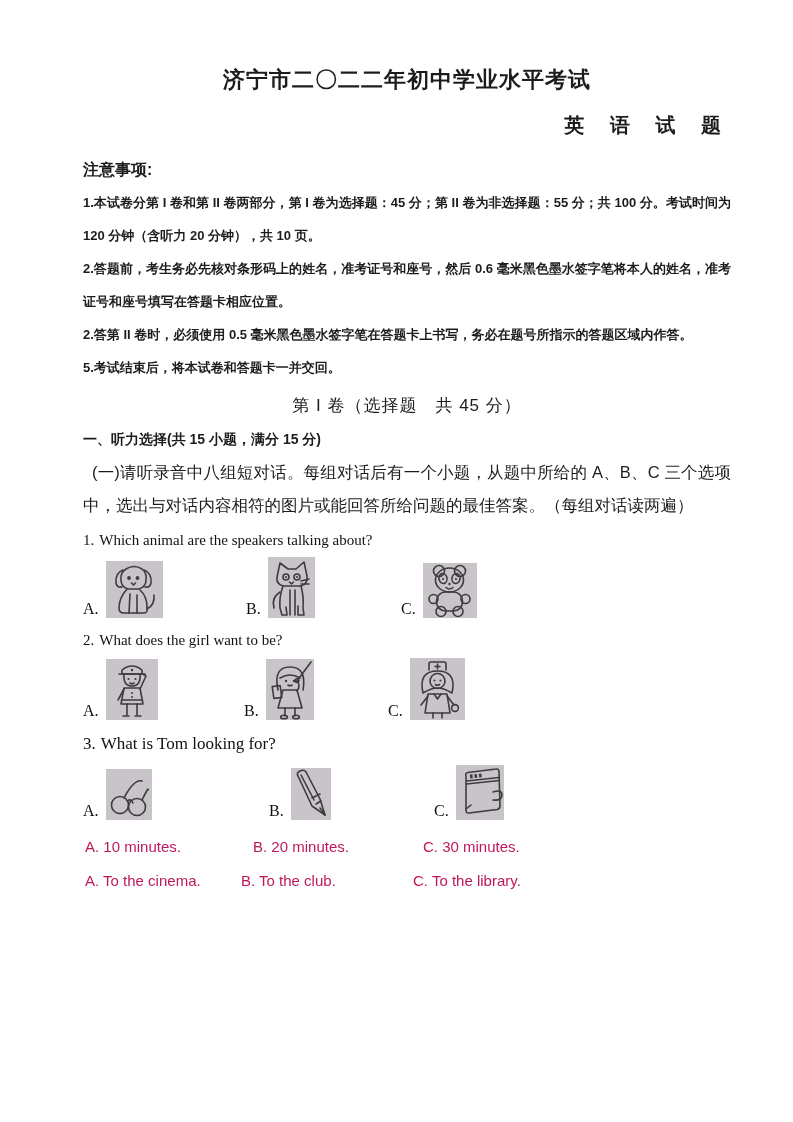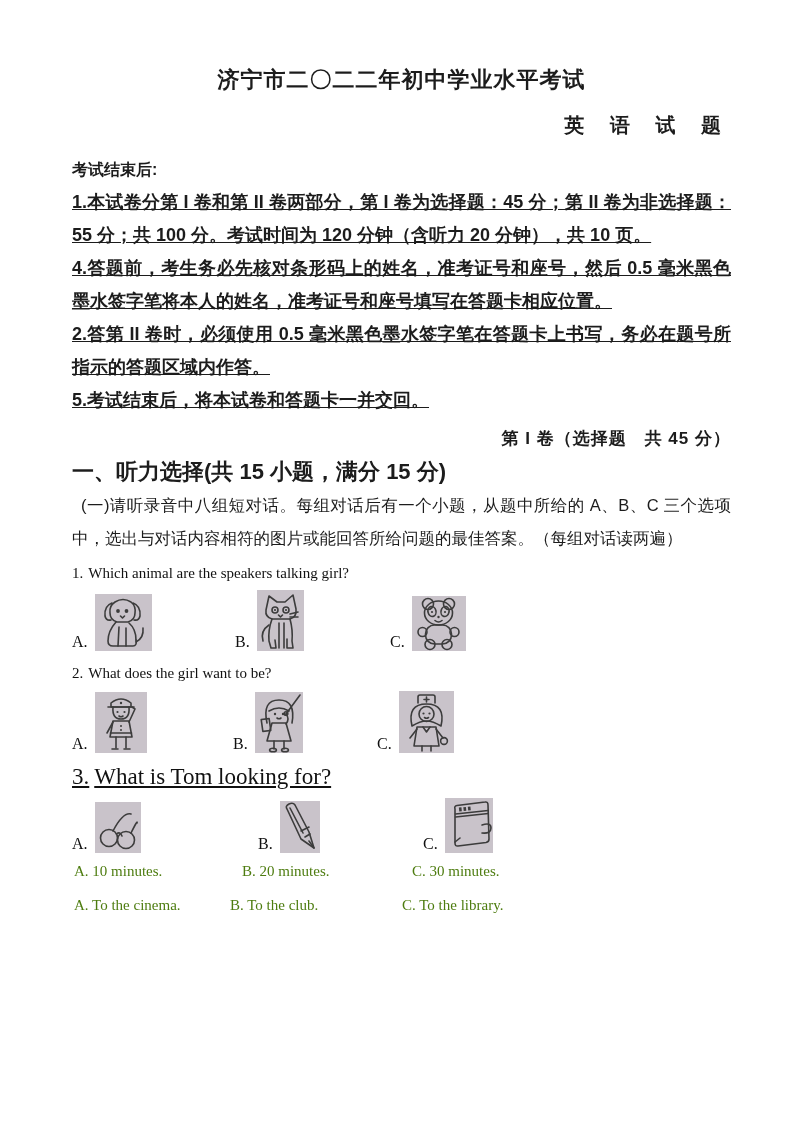--- a/index.html
+++ b/index.html
@@ -4,100 +4,100 @@
 <style>
   html,body{margin:0;padding:0;background:#ffffff;}
   .page{
     position:relative;
     width:793px;height:1122px;
     background:#ffffff;
     overflow:hidden;
     color:#1c1c1c;
     font-family:"Liberation Sans",sans-serif;
   }
-  .inner{padding:66px 62px 0 72px;}
+  .inner{padding:66px 62px 0 72px;margin-left:11px;}
   h1.title{
     margin:0;text-align:center;
     font-size:22px;line-height:28px;font-weight:bold;letter-spacing:1px;
   }
   h2.subtitle{
     margin:18px 0 0 0;text-align:right;
     font-size:20px;line-height:26px;font-weight:bold;letter-spacing:10px;
   }
   .notices{margin-top:16px;}
   .notice-head{
     margin:0;font-size:16px;font-weight:bold;line-height:32px;
   }
   .notice{
-    margin:0;font-size:18px;font-weight:bold;line-height:33px;
-    text-align:justify;text-justify:inter-character;text-decoration:underline;
+    margin:0;font-size:13px;font-weight:bold;line-height:33px;
+    text-align:justify;text-justify:inter-character;
   }
   .sec-head{
-    margin:6px 0 0 0;text-align:right;
-    font-size:17px;font-weight:bold;line-height:32px;letter-spacing:1px;
+    margin:6px 0 0 0;text-align:center;
+    font-size:17px;font-weight:normal;line-height:32px;letter-spacing:1px;
   }
   .part-head{
-    margin:0;font-size:22px;font-weight:bold;line-height:34px;
+    margin:0;font-size:14px;font-weight:bold;line-height:34px;
   }
   .instr{
     margin:0;font-size:16.5px;font-weight:normal;line-height:33px;
     text-align:justify;text-indent:9px;
   }
   .q{
     margin:6px 0 0 0;
     font-family:"Liberation Serif",serif;
     font-size:15px;line-height:24px;font-weight:normal;color:#111;
   }
-  .q.big{font-size:23px;line-height:28px;margin-top:10px;text-decoration:underline;}
+  .q.big{font-size:17px;line-height:28px;margin-top:10px;}
   .q .qnum{margin-right:5px;}
   .opt-row{
     position:relative;margin:4px 0 10px 0;
   }
   .opt{
     position:absolute;bottom:0;
     display:flex;align-items:flex-end;
   }
   .opt-label{
     font-family:"Liberation Serif",serif;font-size:16px;color:#111;
     margin-right:7px;line-height:18px;
   }
   .pic{
     display:block;background:#c9c3ca;
   }
   .pic svg{display:block;}
   .txt-row{position:relative;height:24px;margin-top:8px;}
   .txt-opt{
-    position:absolute;top:0;
-    font-family:Liberation Serif, serif;font-size:15px;color:#4d7c0f;white-space:nowrap;
+    position:absolute;top:8px;
+    font-family:Liberation Sans, sans-serif;font-size:15px;color:#be185d;white-space:nowrap;
   }
   .ink{stroke:#3c3c3c;stroke-width:1.6;fill:none;stroke-linecap:round;stroke-linejoin:round;}
   .ink-fill{fill:#3c3c3c;stroke:none;}
 </style>
 </head>
 <body>
 
 <div class="page">
   <div class="inner">
 
     <h1 class="title">济宁市二〇二二年初中学业水平考试</h1>
     <h2 class="subtitle">英 语 试 题</h2>
 
     <div class="notices">
-      <p class="notice-head">考试结束后:</p>
+      <p class="notice-head">注意事项:</p>
       <p class="notice">1.本试卷分第 I 卷和第 II 卷两部分，第 I 卷为选择题：45 分；第 II 卷为非选择题：55 分；共 100 分。考试时间为 120 分钟（含听力 20 分钟），共 10 页。</p>
-      <p class="notice">4.答题前，考生务必先核对条形码上的姓名，准考证号和座号，然后 0.5 毫米黑色墨水签字笔将本人的姓名，准考证号和座号填写在答题卡相应位置。</p>
+      <p class="notice">2.答题前，考生务必先核对条形码上的姓名，准考证号和座号，然后 0.6 毫米黑色墨水签字笔将本人的姓名，准考证号和座号填写在答题卡相应位置。</p>
       <p class="notice">2.答第 II 卷时，必须使用 0.5 毫米黑色墨水签字笔在答题卡上书写，务必在题号所指示的答题区域内作答。</p>
       <p class="notice">5.考试结束后，将本试卷和答题卡一并交回。</p>
     </div>
 
     <p class="sec-head">第 I 卷（选择题　共 45 分）</p>
     <p class="part-head">一、听力选择(共 15 小题，满分 15 分)</p>
     <p class="instr">(一)请听录音中八组短对话。每组对话后有一个小题，从题中所给的 A、B、C 三个选项中，选出与对话内容相符的图片或能回答所给问题的最佳答案。（每组对话读两遍）</p>
 
-    <p class="q"><span class="qnum">1.</span><span>Which animal are the speakers talking girl?</span></p>
+    <p class="q"><span class="qnum">1.</span><span>Which animal are the speakers talking about?</span></p>
     <div class="opt-row" style="height:62px">
       <div class="opt" style="left:0">
         <span class="opt-label">A.</span>
         <span class="pic">
           <svg width="57" height="57" viewBox="0 0 57 57">
             <path class="ink" d="M20,8 Q28,3 36,8 Q41,12 40,19 Q40,26 33,28 L22,28 Q15,26 15,19 Q14,12 20,8 Z"></path>
             <path class="ink" d="M17,9 Q9,12 10,22 Q11,27 16,26"></path>
             <path class="ink" d="M38,9 Q46,12 45,22 Q44,27 39,26"></path>
             <circle class="ink-fill" cx="23" cy="17" r="1.9"></circle>
             <circle class="ink-fill" cx="31.5" cy="17" r="1.9"></circle>

